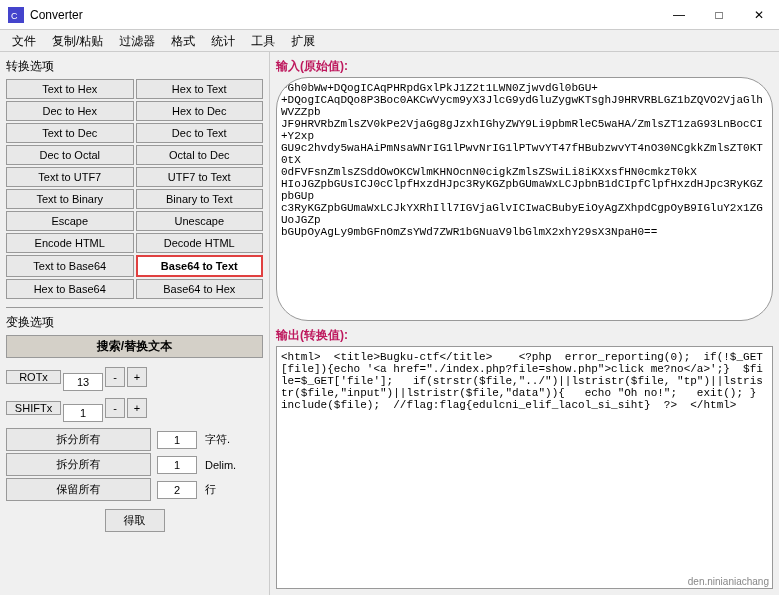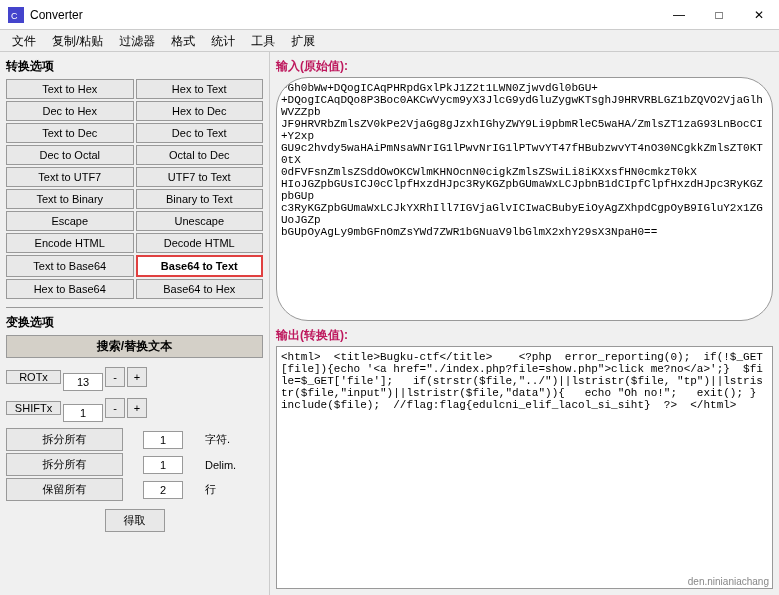--- a/index.html
+++ b/index.html
@@ -67,21 +67,21 @@
     }
     .left-panel {
       width: 270px;
       padding: 6px;
       background: #f0f0f0;
       overflow-y: auto;
       border-right: 1px solid #ccc;
     }
     .section-title {
       font-size: 12px;
-      font-weight: bold;
+      font-weight: normal;
       margin-bottom: 4px;
       color: #000;
     }
     .button-grid {
       display: grid;
       grid-template-columns: 1fr 1fr;
       gap: 2px;
       margin-bottom: 8px;
     }
     .conv-btn {
@@ -139,21 +139,21 @@
       height: 20px;
       background: #e8e8e8;
       border: 1px solid #999;
       cursor: pointer;
       font-size: 11px;
       display: flex; align-items: center; justify-content: center;
     }
     .split-grid {
       display: grid;
       grid-template-columns: 1fr 40px 60px;
-      gap: 20px;
+      gap: 6px;
       margin-bottom: 2px;
       align-items: center;
     }
     .split-btn {
       background: #e8e8e8;
       border: 1px solid #999;
       padding: 3px 4px;
       font-size: 11px;
       cursor: pointer;
       text-align: center;

